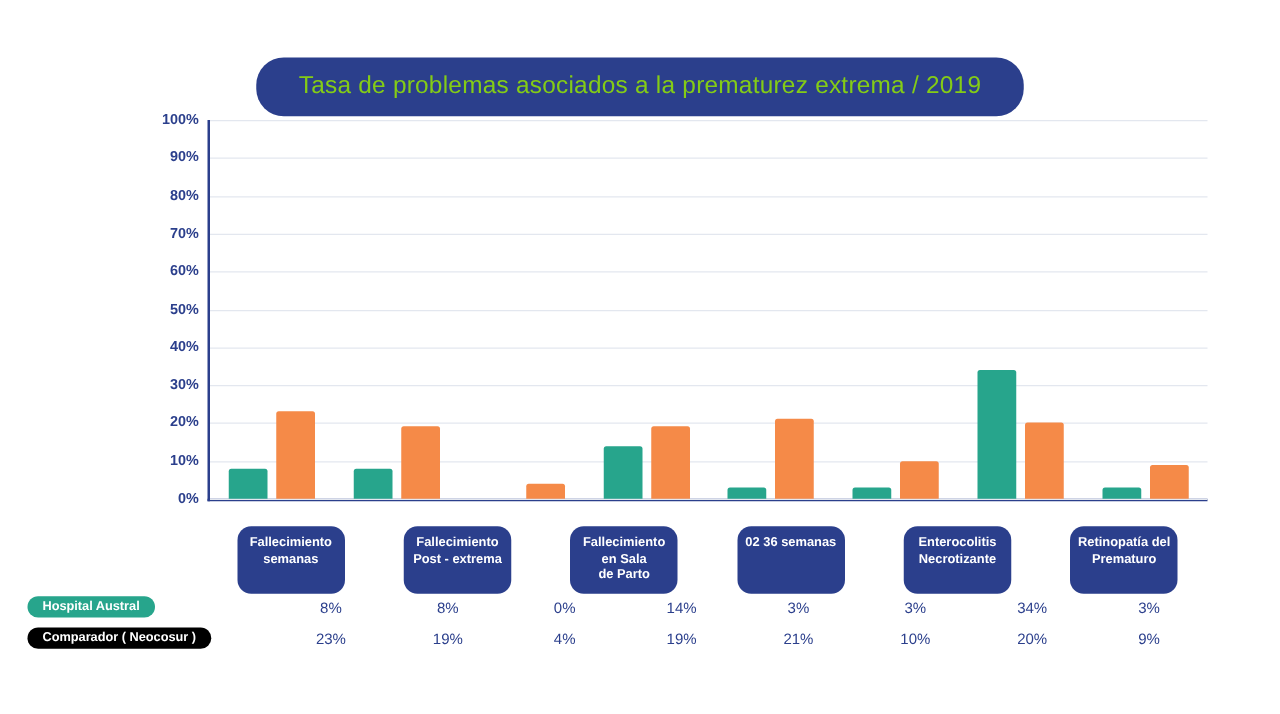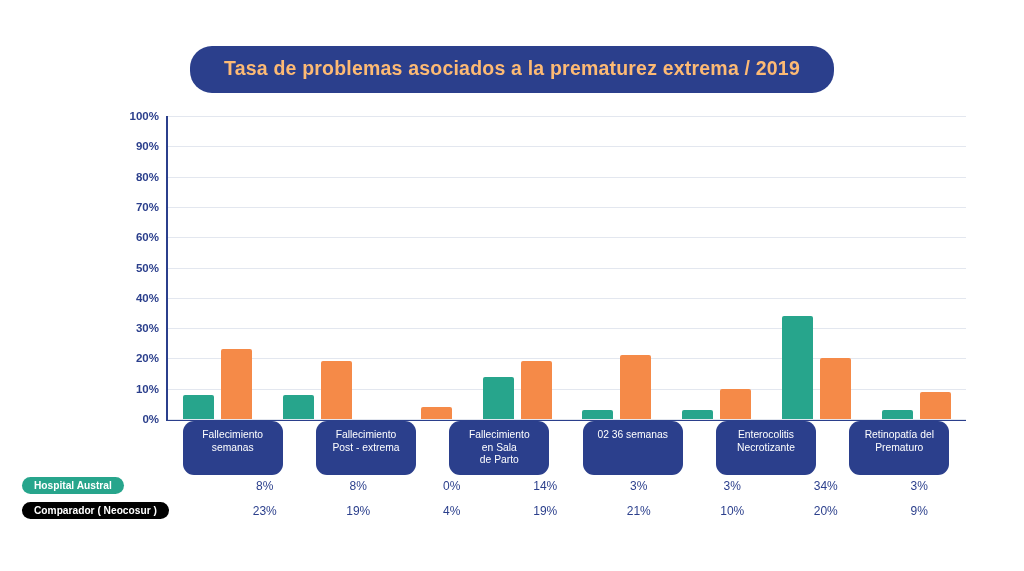--- a/index.html
+++ b/index.html
@@ -20,34 +20,34 @@
   .title-wrap {
     position: absolute;
     top: 46px;
     left: 0;
     width: 100%;
     display: flex;
     justify-content: center;
   }
   .title-pill {
     background: #2b3f8c;
-    color: #fdba74;
+    color: #84cc16;
     border-radius: 22px;
     padding: 11px 34px 13px 34px;
     font-size: 19.5px;
-    font-weight: bold;
+    font-weight: normal;
     letter-spacing: 0.2px;
     white-space: nowrap;
   }
 
   
   .chart-area {
     position: absolute;
     left: 118px;
-    top: 116px;
+    top: 96px;
     width: 848px;
     height: 305px;
   }
   .plot {
     position: absolute;
     left: 48px;
     top: 0;
     right: 0;
     bottom: 0;
     border-left: 2.5px solid #2b3f8c;
@@ -106,25 +106,25 @@
   .cat-cell {
     flex: 1 1 0;
     display: flex;
     justify-content: center;
   }
   .cat-pill {
     background: #2b3f8c;
     color: #ffffff;
     border-radius: 11px;
     font-size: 10.3px;
-    font-weight: normal;
+    font-weight: bold;
     line-height: 12.5px;
     text-align: center;
     padding: 8px 6px;
-    width: 100px;
+    width: 86px;
     box-sizing: border-box;
   }
 
   
   .legend-rows {
     position: absolute;
     left: 22px;
     top: 473px;
     width: 944px;
   }

